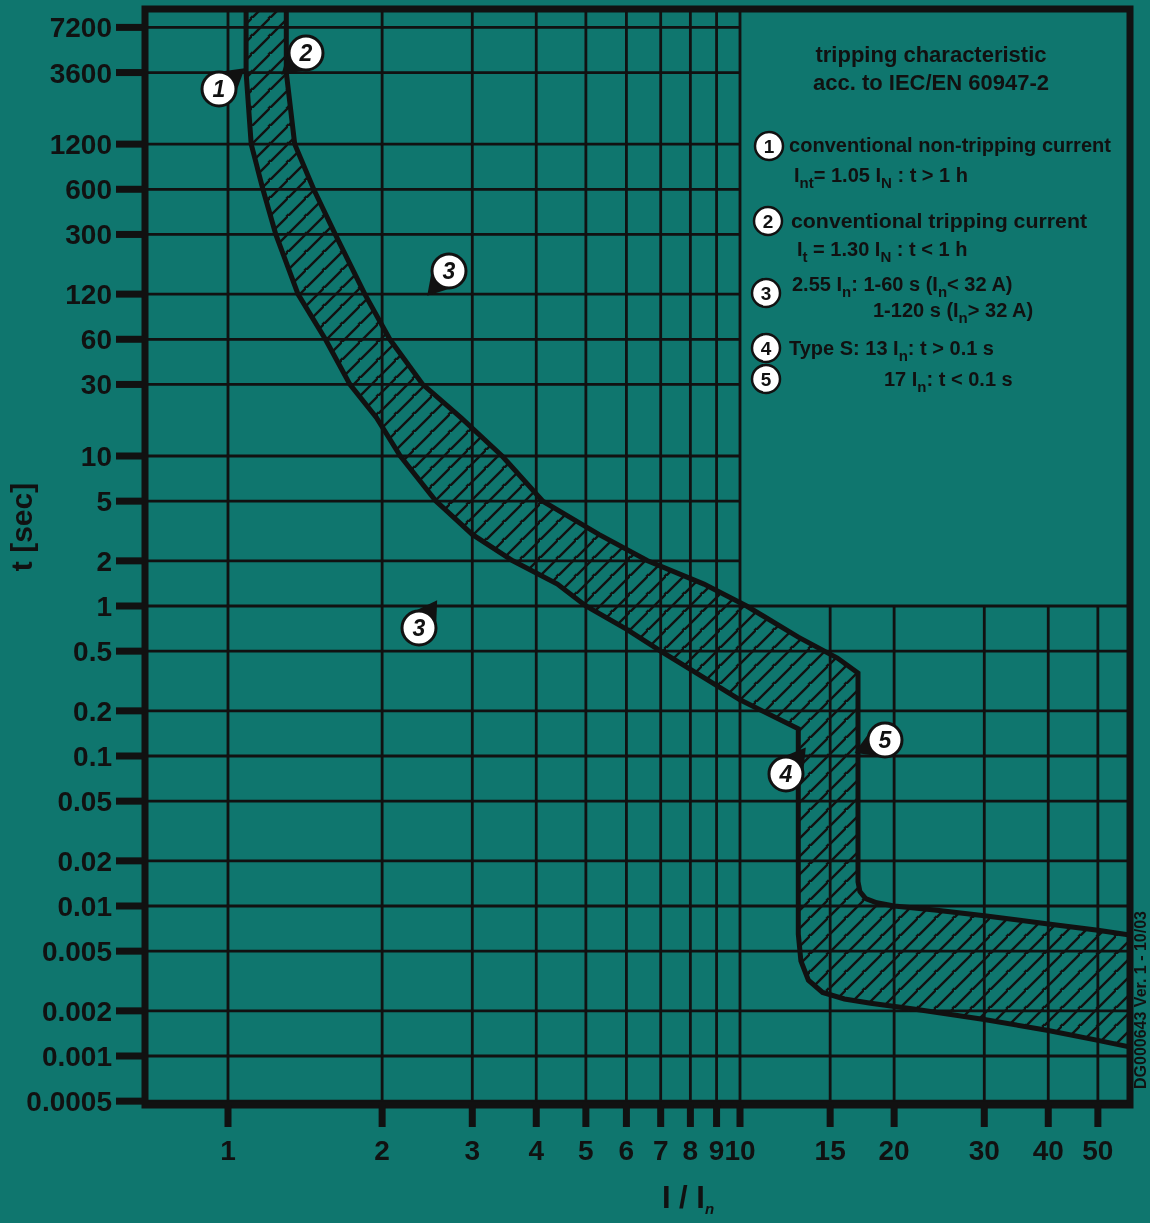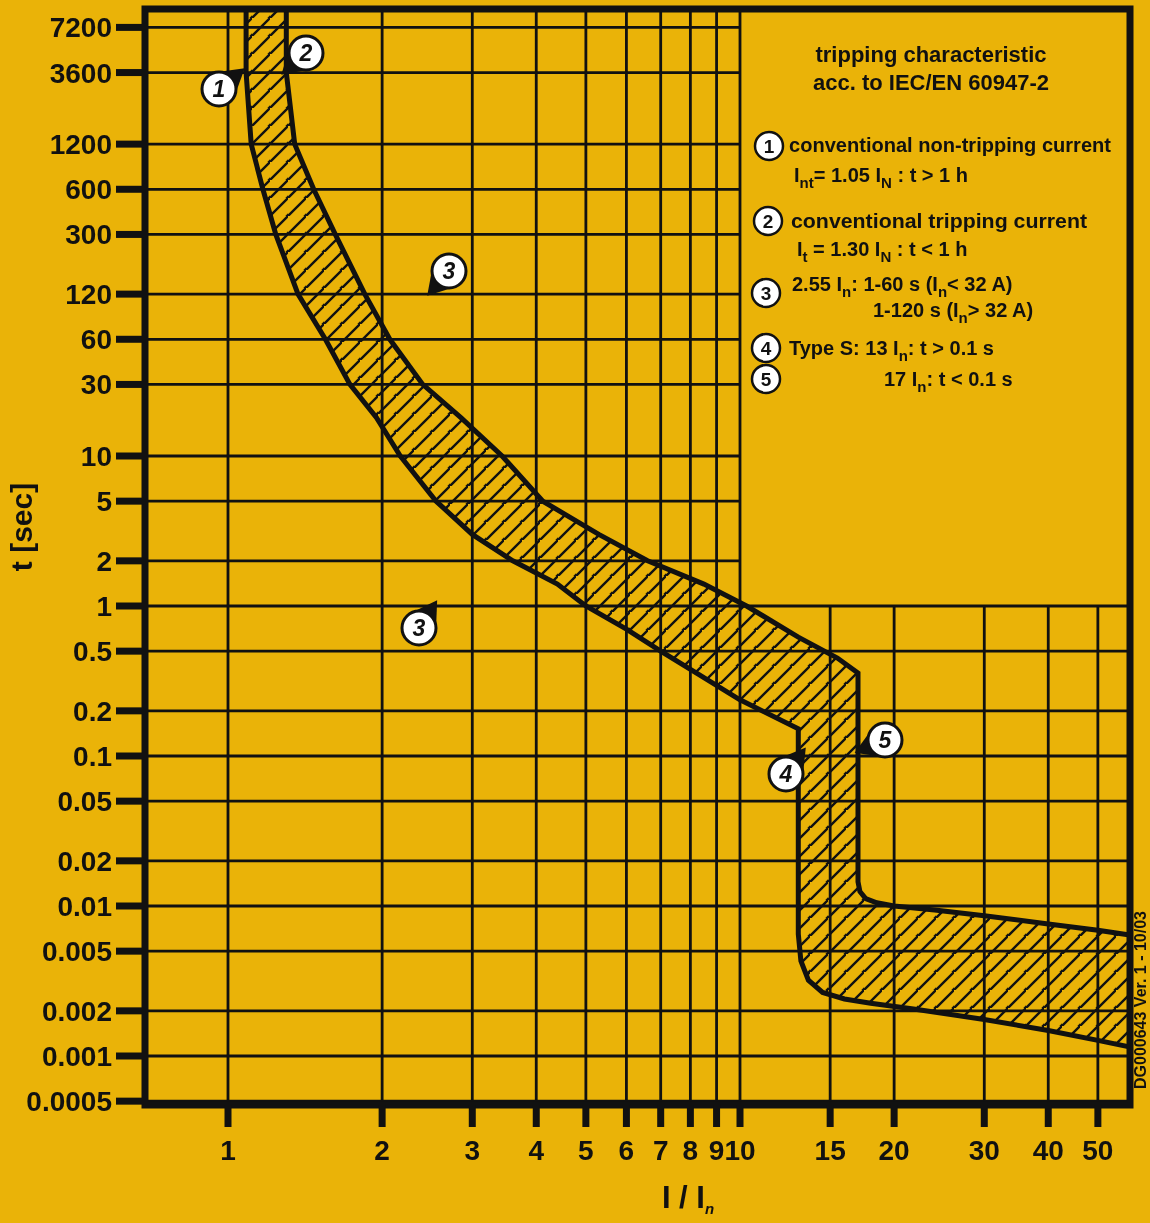--- a/index.html
+++ b/index.html
@@ -1,16 +1,16 @@
 <!DOCTYPE html>
 <html><head>
 <meta charset="utf-8">
 <style>
   html,body{margin:0;padding:0;background:#fff;}
-  .wrap{position:relative;width:1150px;height:1223px;background:#eab308;overflow:hidden;
+  .wrap{position:relative;width:1150px;height:1223px;background:#0f766e;overflow:hidden;
         font-family:"Liberation Sans",sans-serif;}
   #chart{position:absolute;left:0;top:0;}
   svg text{font-family:"Liberation Sans",sans-serif;fill:#111;}
   .num{font-size:28px;font-weight:bold;}
   .leg{font-size:20px;font-weight:bold;}
   .legtitle{font-size:22px;font-weight:bold;}
   .mk{font-size:23px;font-weight:bold;font-style:italic;}
   .legnum{font-size:19px;font-weight:bold;}
   .xtitle{font-size:31px;font-weight:bold;}
   #ytitle{position:absolute;left:-58px;top:510px;width:160px;height:34px;text-align:center;

